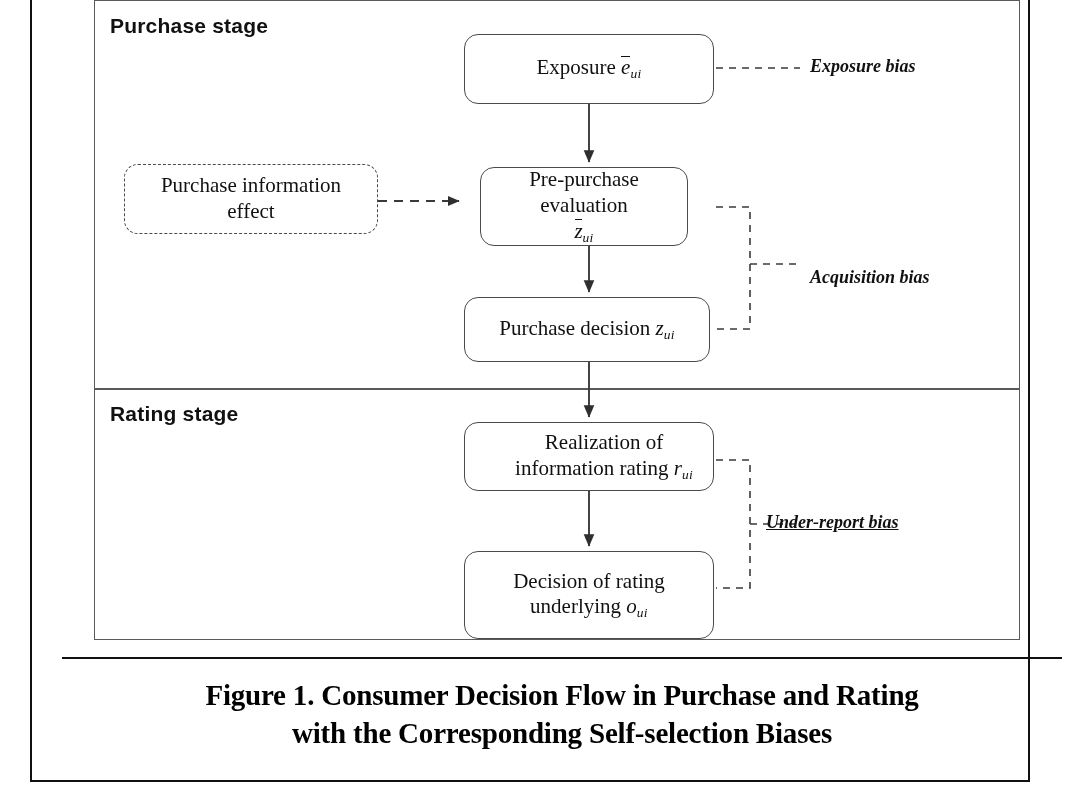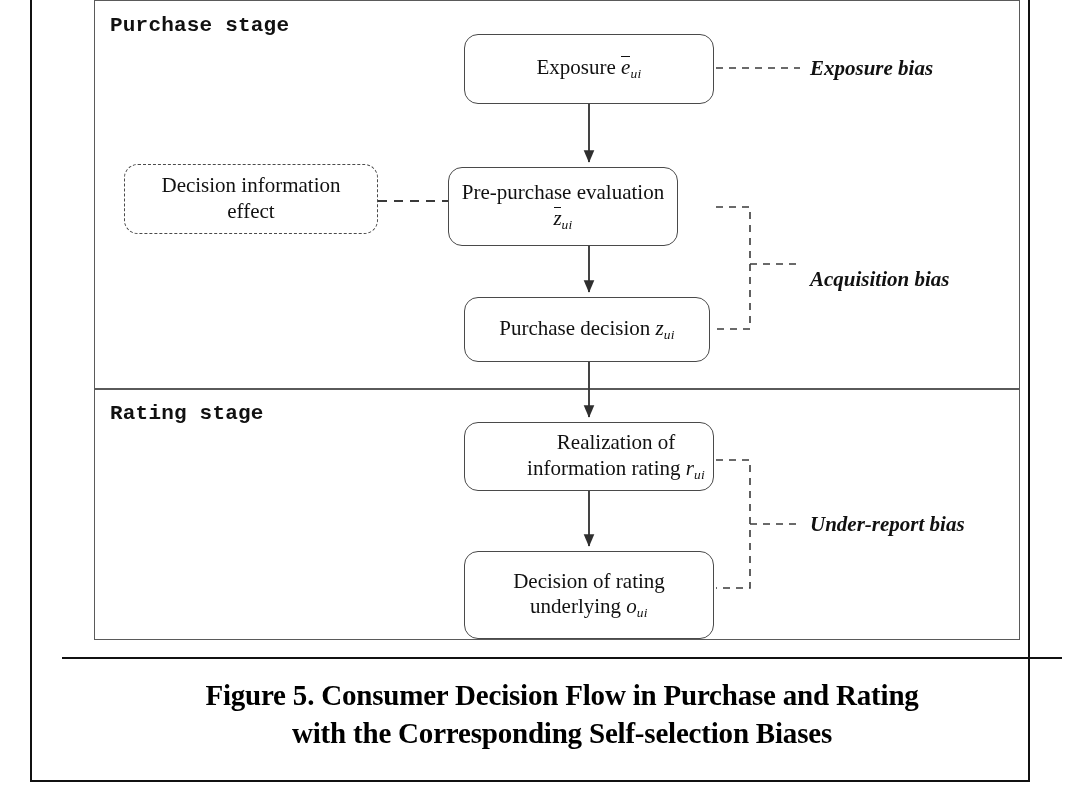--- a/index.html
+++ b/index.html
@@ -51,21 +51,21 @@
     position: absolute;
     left: 62px;
     top: 394px;
     width: 926px;
     height: 0;
     border-top: 2px solid #5a5a5a;
   }
 
   .stage-label {
     position: absolute;
-    font-family: Liberation Mono, monospace;
+    font-family: Liberation Sans, sans-serif;
     font-size: 21px;
     font-weight: bold;
     color: #111;
     letter-spacing: 0.2px;
     white-space: nowrap;
   }
   #label-purchase-stage { left: 78px; top: 20px; }
   #label-rating-stage   { left: 78px; top: 408px; }
 
   
@@ -75,31 +75,31 @@
     border: 1.8px solid #4a4a4a;
     border-radius: 14px;
     background: #ffffff;
     display: flex;
     align-items: center;
     justify-content: center;
     text-align: center;
     font-size: 21px;
     line-height: 1.22;
     color: #111;
-    padding: 2px 8px;
+    padding: 2px 20px;
   }
   .node .inner { display: block; }
 
   .node-dashed {
     border: 1.8px dashed #4a4a4a;
   }
 
   
   #node-exposure        { left: 432px; top: 40px;  width: 250px; height: 70px; }
-  #node-pre-purchase    { left: 416px; top: 173px; width: 230px; height: 79px; }
+  #node-pre-purchase    { left: 448px; top: 173px; width: 208px; height: 79px; }
   #node-purchase-dec    { left: 432px; top: 303px; width: 246px; height: 65px; }
   #node-realization     { left: 432px; top: 428px; width: 250px; height: 69px; justify-content: flex-end; }
   #node-disclosure      { left: 432px; top: 557px; width: 250px; height: 88px; }
   #node-imperfect-info  { left: 92px;  top: 170px; width: 254px; height: 70px; }
 
   
   .sym { font-family: "Liberation Serif", "DejaVu Serif", serif; font-style: italic; }
   .sub {
     font-size: 0.64em;
     font-style: italic;
@@ -123,29 +123,29 @@
   #wires {
     position: absolute;
     left: 0; top: 0;
     width: 1080px; height: 792px;
     pointer-events: none;
   }
 
   
   .bias-label {
     position: absolute;
-    font-size: 21px;
+    font-size: 18px;
     font-style: italic;
     font-weight: bold;
     color: #111;
     white-space: nowrap;
   }
   #bias-exposure     { left: 778px; top: 62px; }
   #bias-acquisition  { left: 778px; top: 257px; margin-top: 16px; }
-  #bias-underreport  { left: 778px; top: 518px; }
+  #bias-underreport  { left: 734px; top: 518px; text-decoration: underline; }
 
   
   #caption-divider {
     position: absolute;
     left: 30px;
     top: 663px;
     width: 1000px;
     height: 0;
     border-top: 2.5px solid #111;
   }
@@ -244,29 +244,29 @@
 
     <div class="node" id="node-disclosure">
       <span class="inner">
         <span>Decision of rating</span><br>
         <span>underlying </span><span class="sym">o</span><span class="sub">ui</span>
       </span>
     </div>
 
     <div class="node node-dashed" id="node-imperfect-info">
       <span class="inner">
-        <span>Decision information</span><br>
+        <span>Purchase information</span><br>
         <span>effect</span>
       </span>
     </div>
 
     <div class="bias-label" id="bias-exposure">Exposure bias</div>
     <div class="bias-label" id="bias-acquisition">Acquisition bias</div>
     <div class="bias-label" id="bias-underreport">Under-report bias</div>
 
     <div id="caption-divider"></div>
     <div id="caption">
-      <div>Figure 5. Consumer Decision Flow in Purchase and Rating</div>
+      <div>Figure 1. Consumer Decision Flow in Purchase and Rating</div>
       <div>with the Corresponding Self-selection Biases</div>
     </div>
 
   </div>
 </div>
 
 </body></html>

